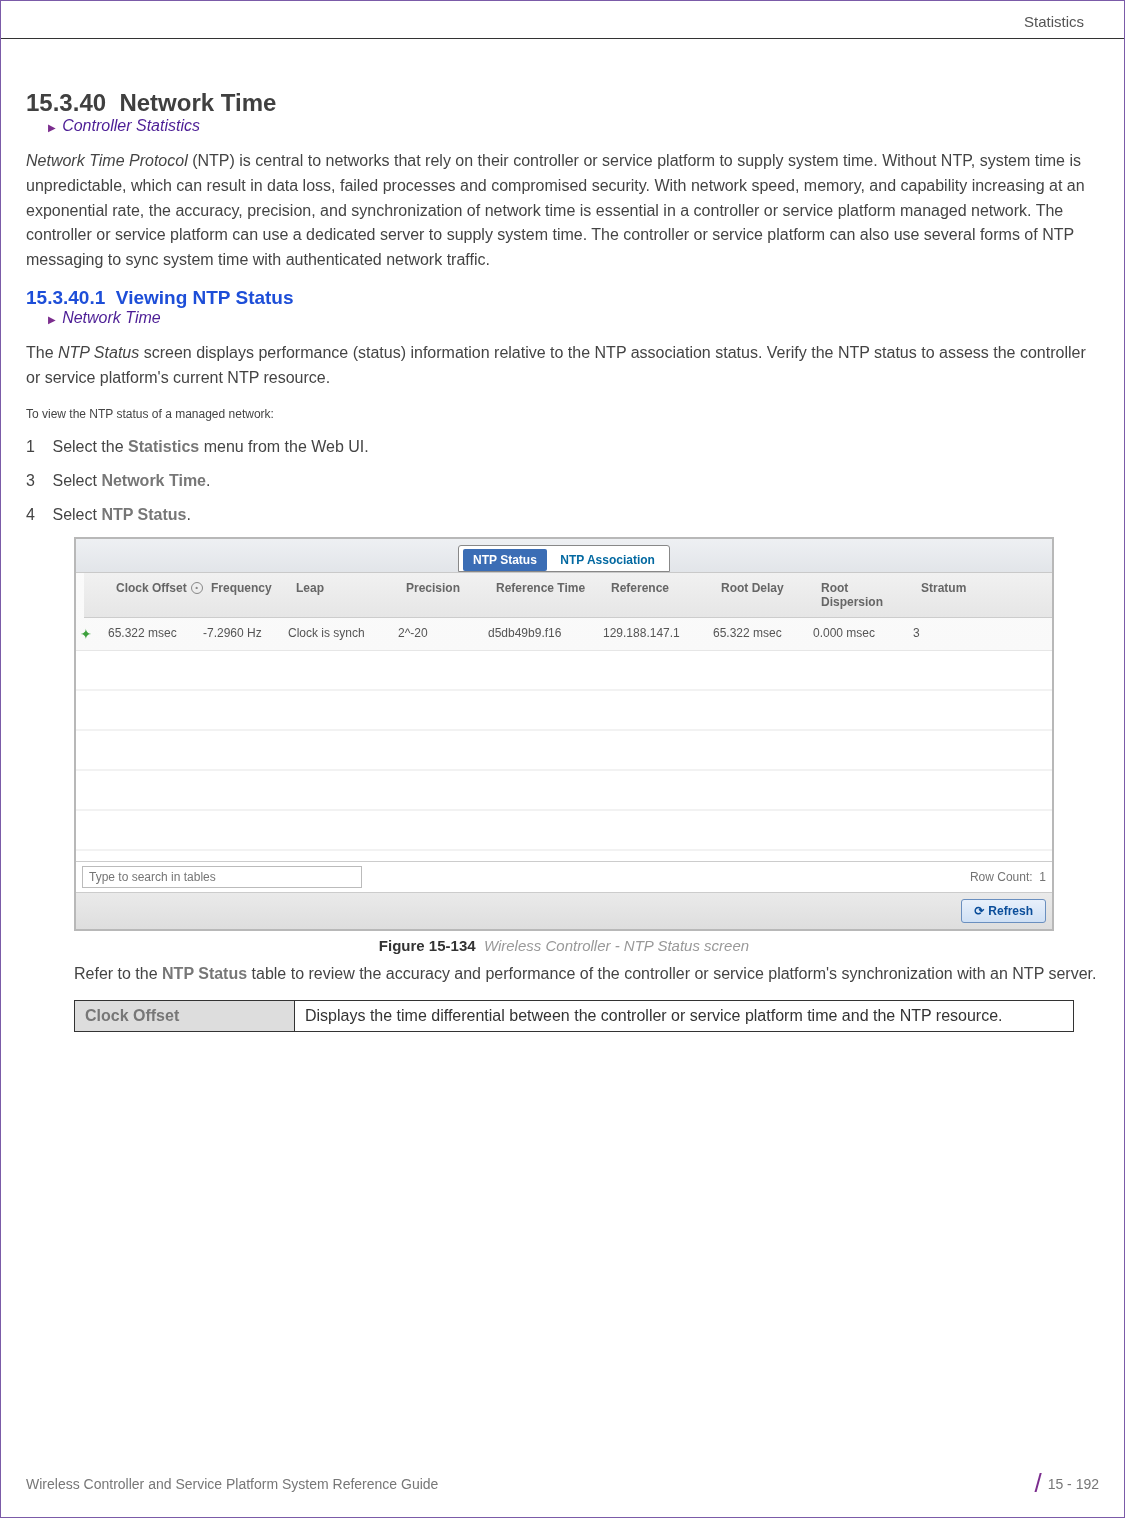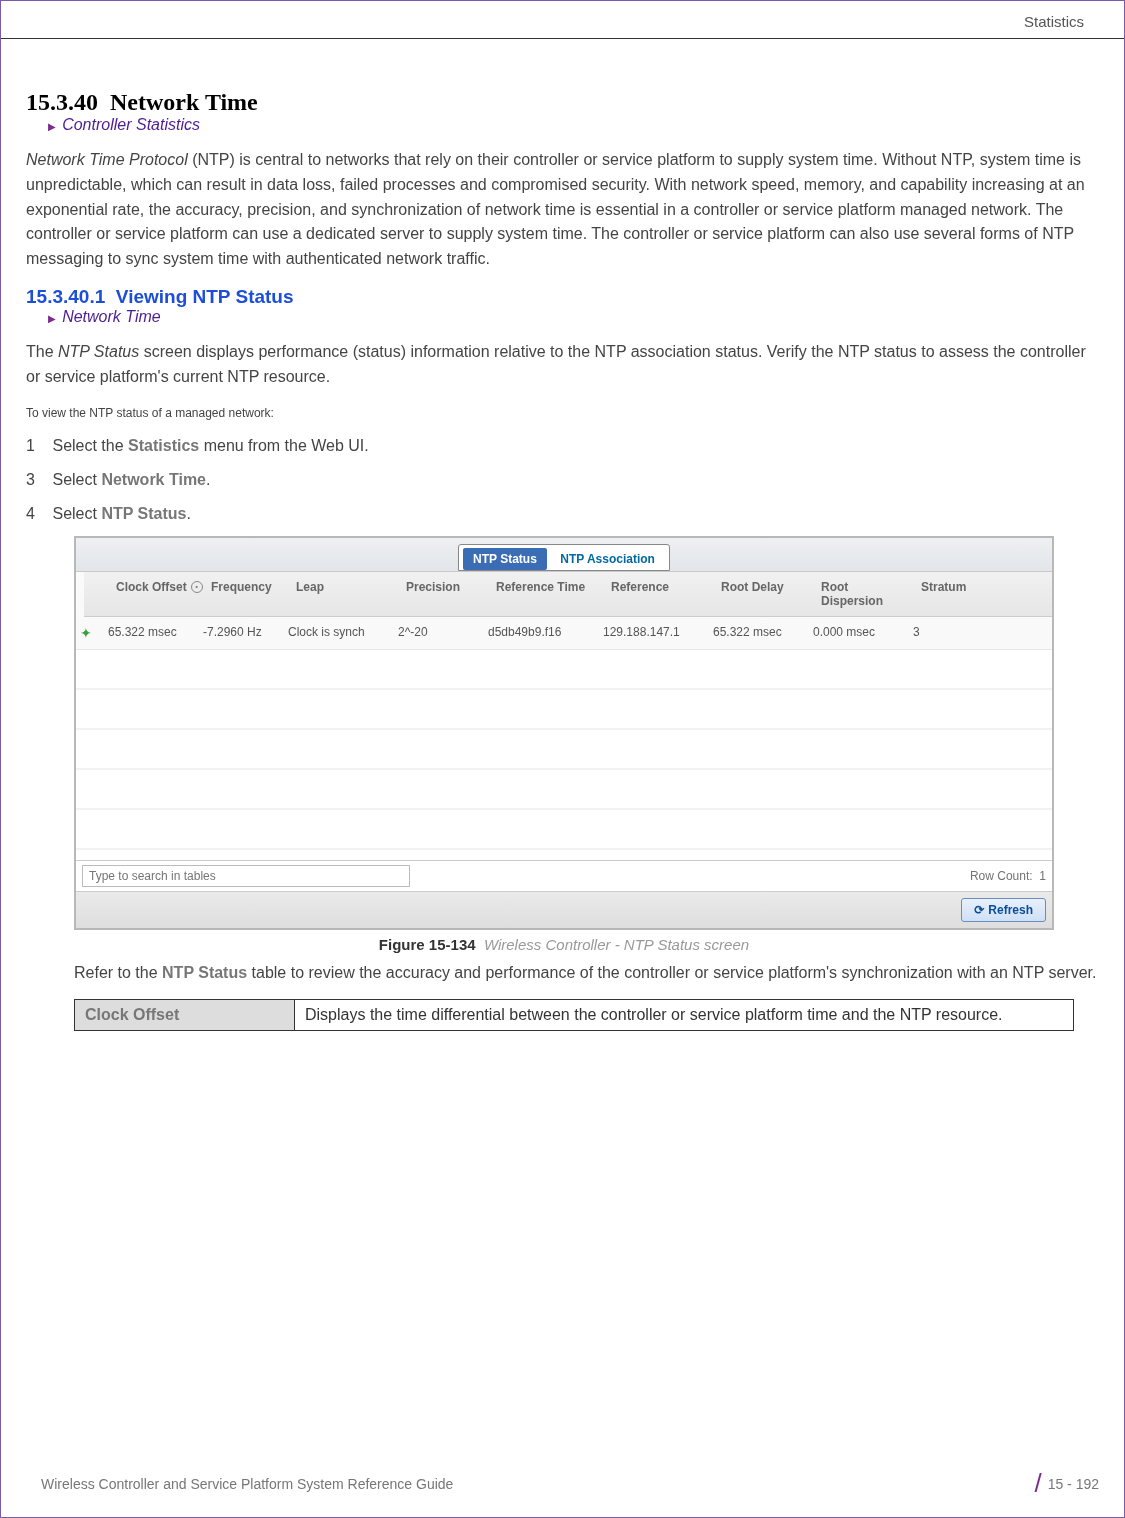--- a/index.html
+++ b/index.html
@@ -17,25 +17,24 @@
       padding: 12px 40px 8px;
       border-bottom: 1px solid #333;
       font-size: 15px;
       color: #555;
       margin-bottom: 50px;
     }
     .content {
       padding: 0 25px;
     }
     .heading-1 {
-      color: #000000;
+      color: #404040;
       font-size: 24px;
       font-weight: bold;
       margin-bottom: 6px;
-      font-family: Liberation Serif, serif;
     }
     .crumb {
       margin-left: 22px;
       margin-bottom: 14px;
     }
     .crumb-arrow {
       color: #7b2d8e;
       font-size: 10px;
       margin-right: 2px;
     }
@@ -160,21 +159,21 @@
       align-items: center;
       padding: 4px 6px;
       border-top: 1px solid #ccc;
       background: #fff;
     }
     .search-box {
       border: 1px solid #bbb;
       padding: 3px 6px;
       font-size: 12px;
       color: #888;
-      width: 328px;
+      width: 280px;
       background: #fff;
     }
     .rowcount { font-size: 12px; color: #737373; }
     .refresh-bar {
       text-align: right;
       padding: 6px;
       background: linear-gradient(#eaeaea,#dedede);
       border-top: 1px solid #ccc;
     }
     .refresh-btn {
@@ -210,21 +209,21 @@
     }
     .table-desc td.key {
       background: #ddd;
       font-weight: bold;
       color: #777;
       width: 220px;
     }
     .page-footer {
       position: absolute;
       bottom: 18px;
-      left: 40px;
+      left: 25px;
       right: 25px;
       display: flex;
       justify-content: space-between;
       align-items: center;
       font-size: 14px;
       color: #777;
     }
     .slash-icon { color: #7b2d8e; font-size: 26px; margin-right: 6px; font-weight: 300; }
     .page-num { display: flex; align-items: center; }
   </style>

